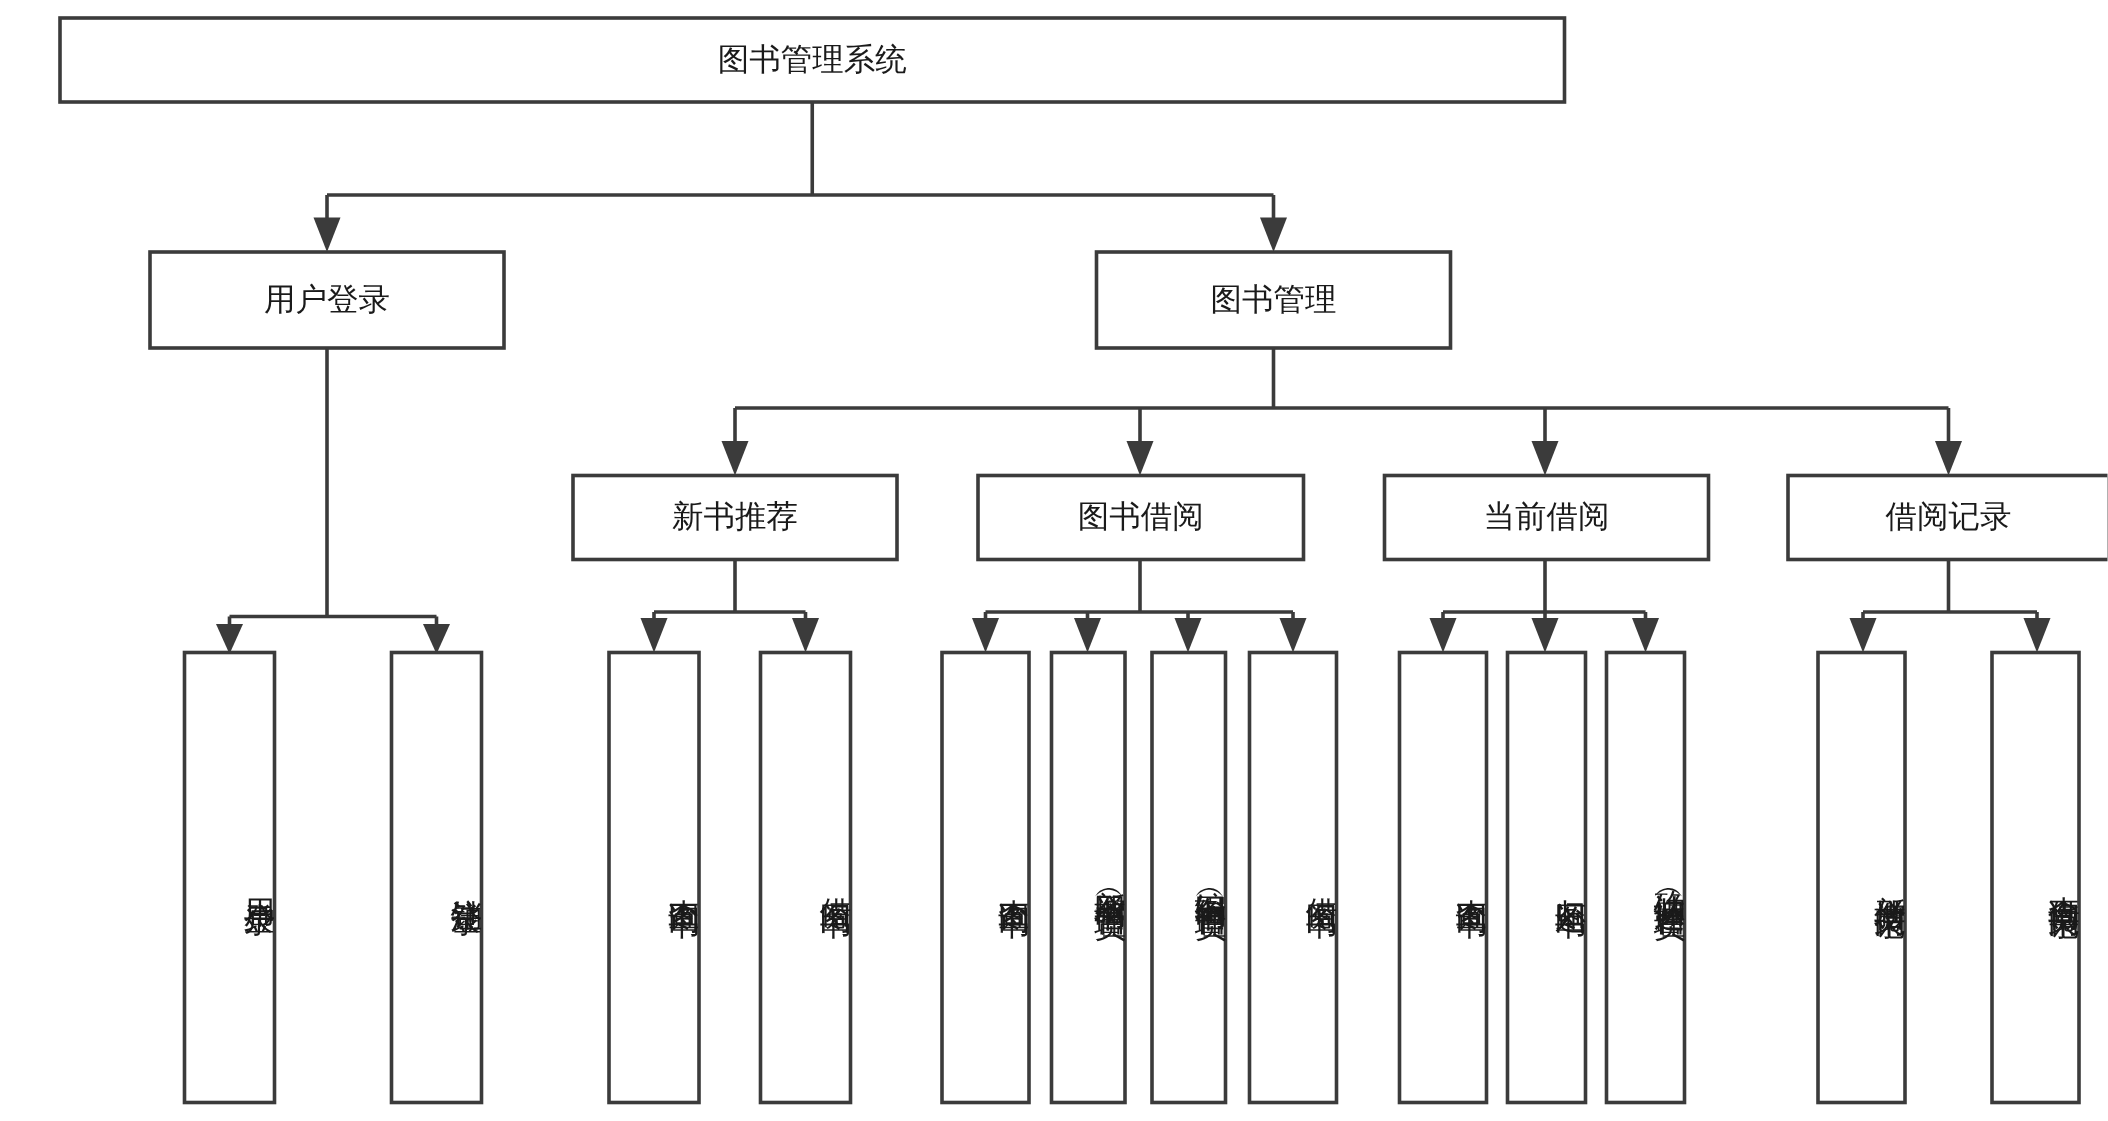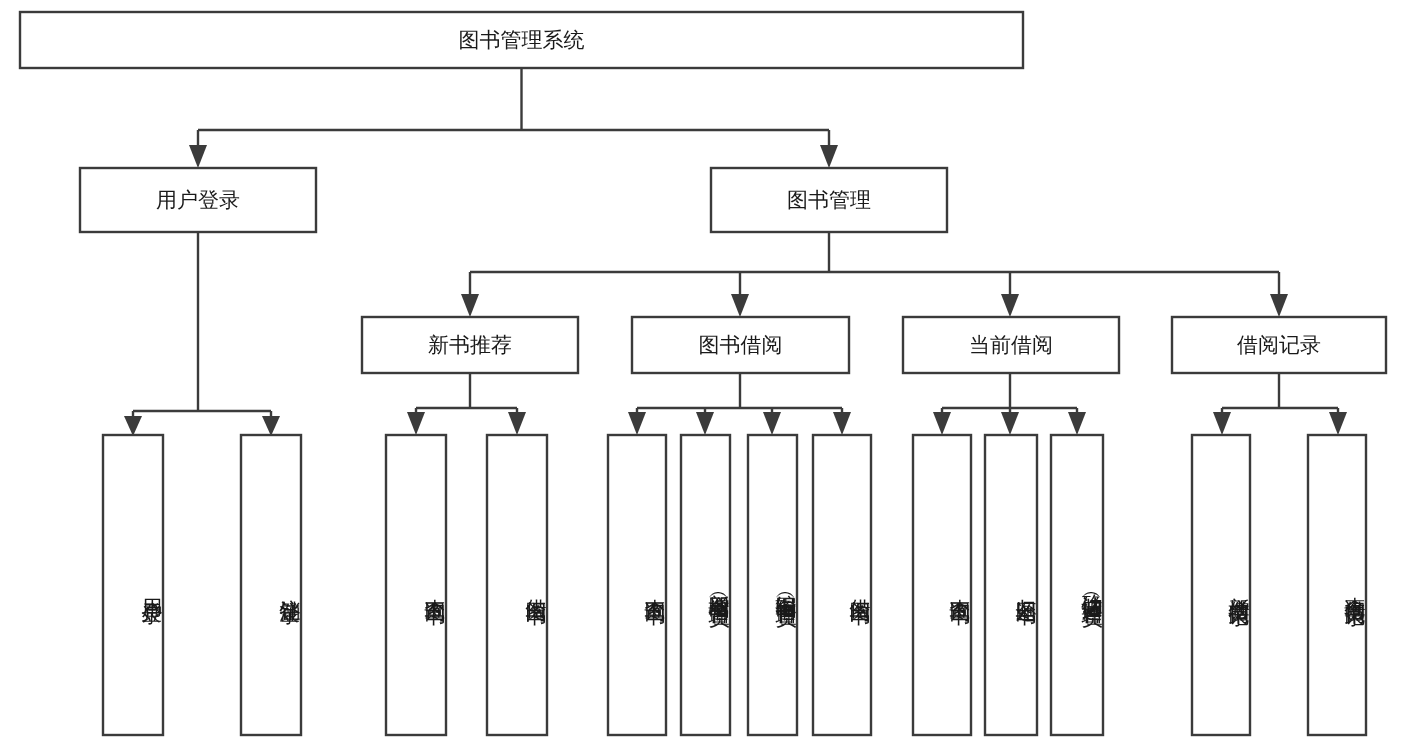--- a/index.html
+++ b/index.html
@@ -11,20 +11,21 @@
     width: 1405px;
     height: 747px;
     font-family: "Liberation Sans", "DejaVu Sans", sans-serif;
     overflow: hidden;
   }
   #diagram-root {
     position: relative;
     width: 1113px;
     height: 747px;
     background: #ffffff;
+    margin-left: 20px;
   }
   svg.diagram-canvas {
     position: absolute;
     top: 0;
     left: 0;
     width: 1405px;
     height: 747px;
   }
   .node-box {
     fill: #ffffff;

